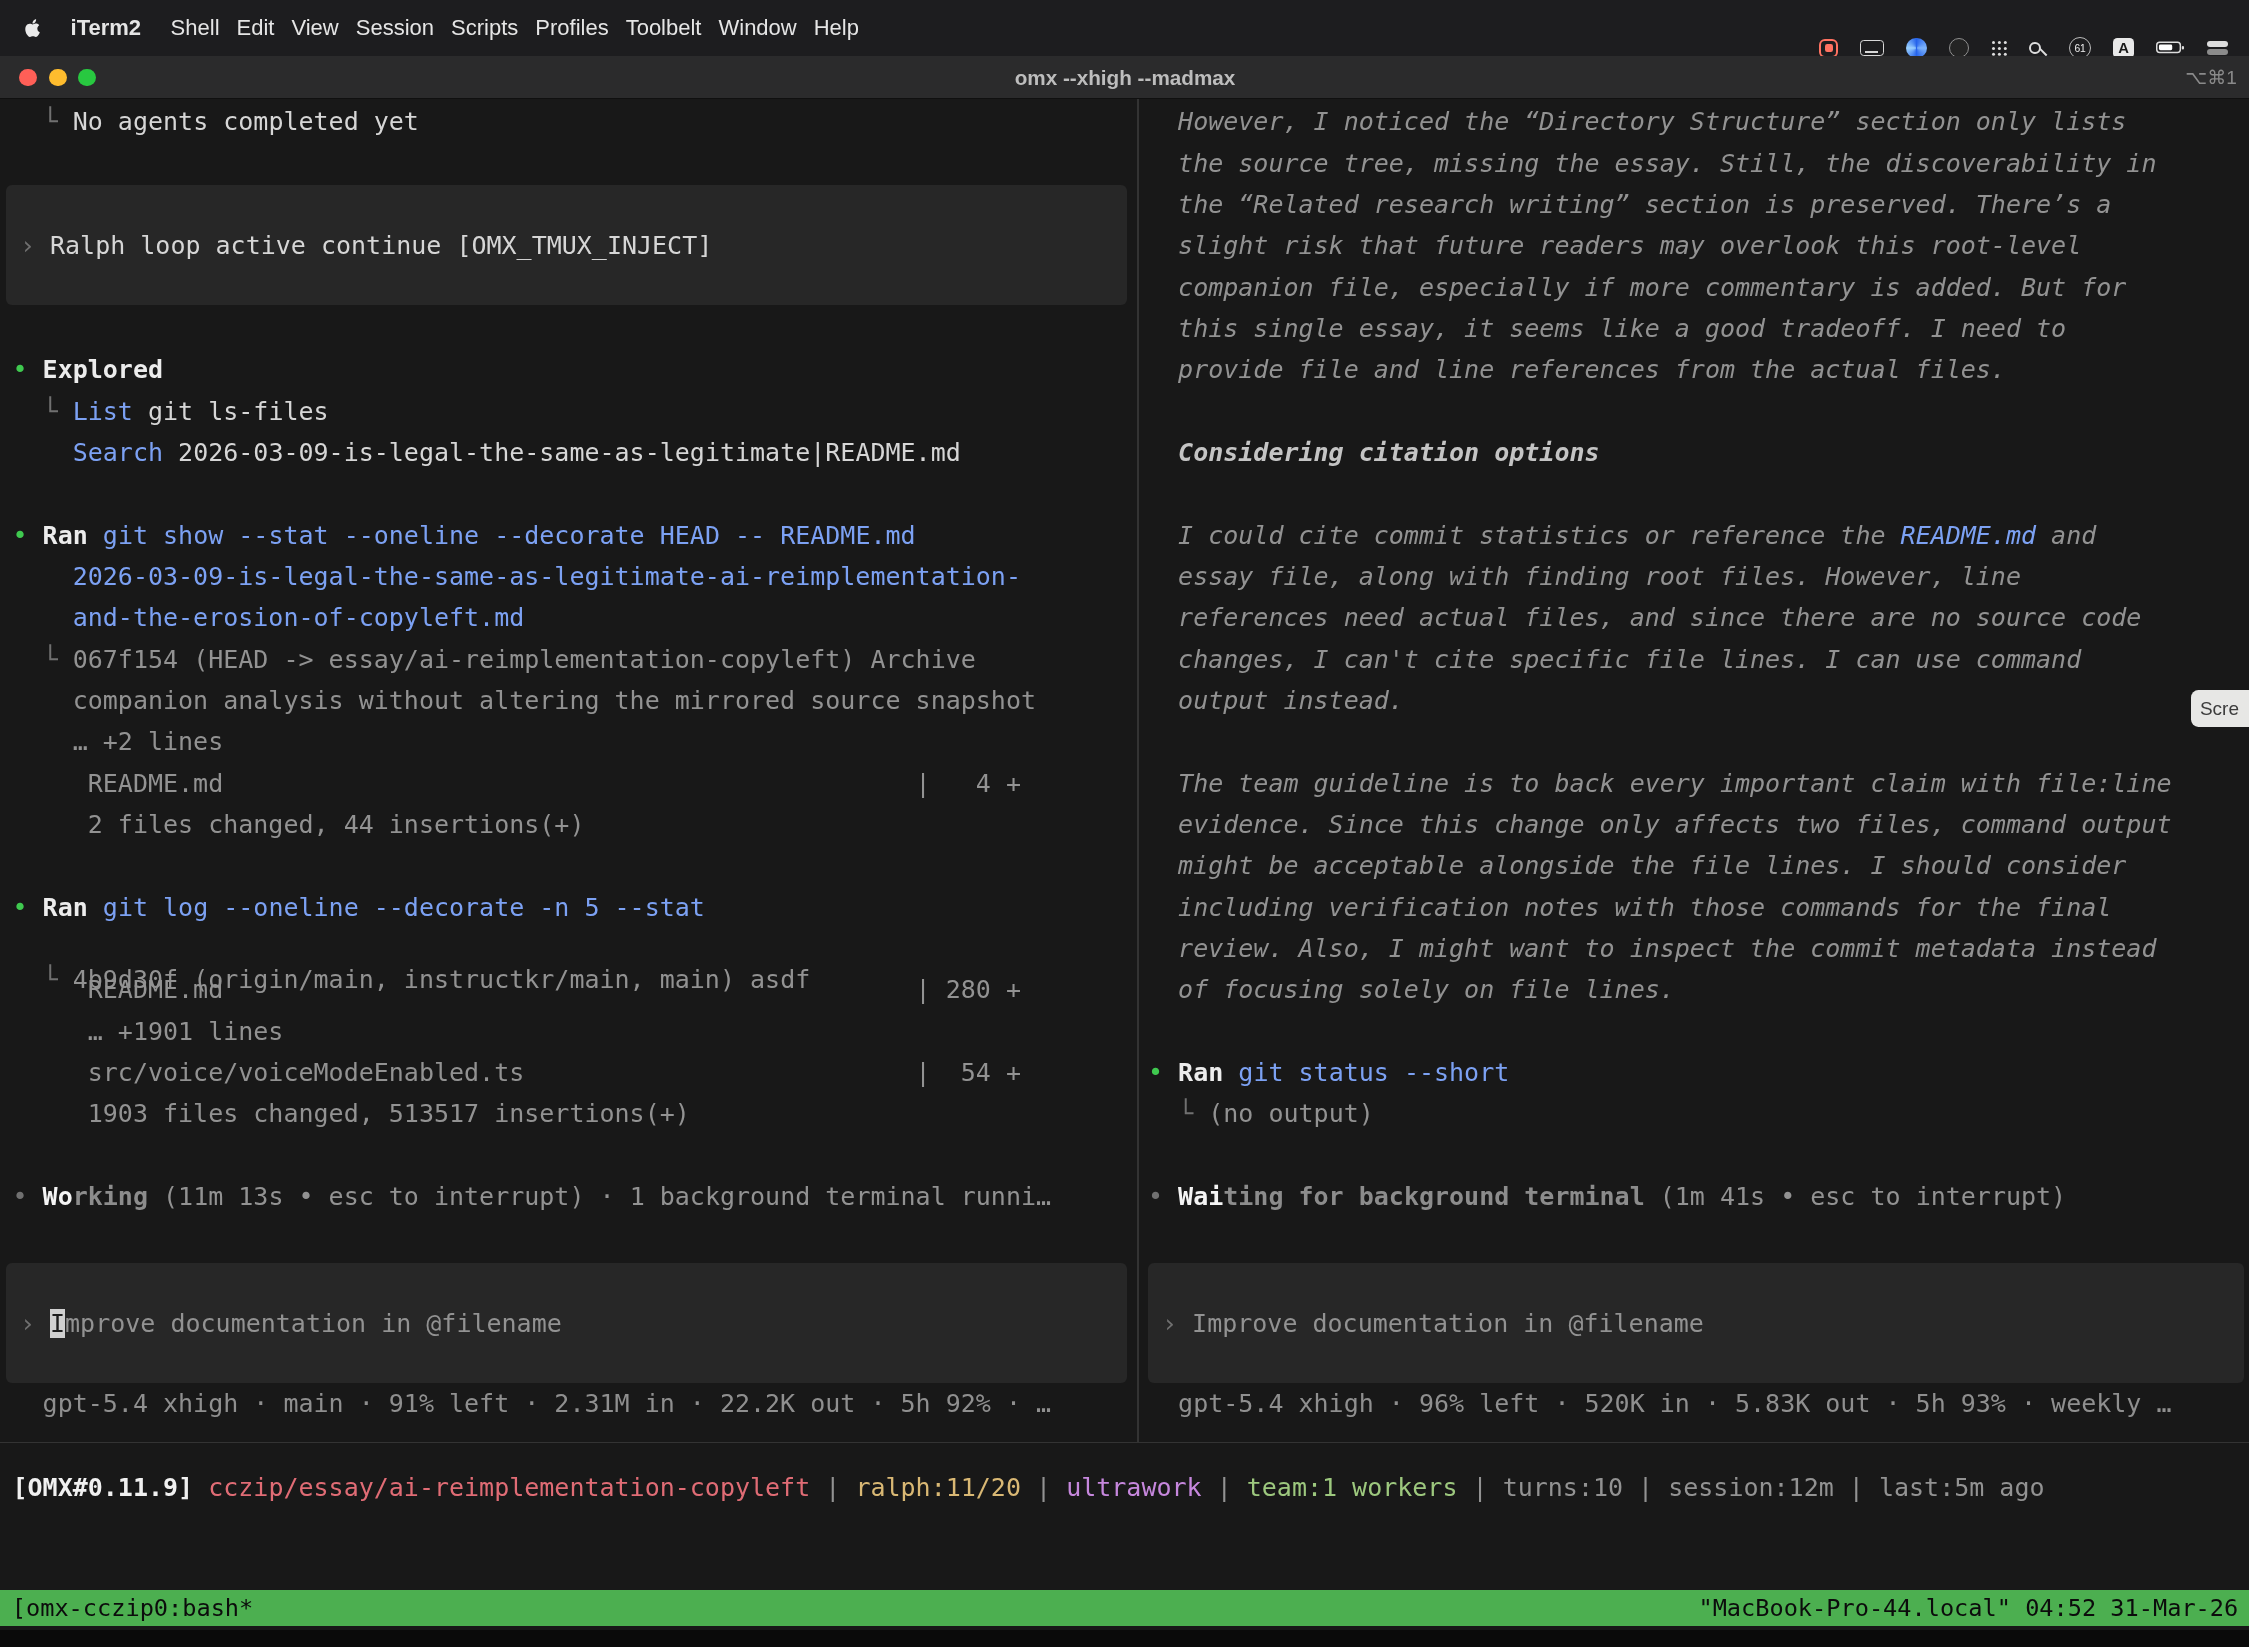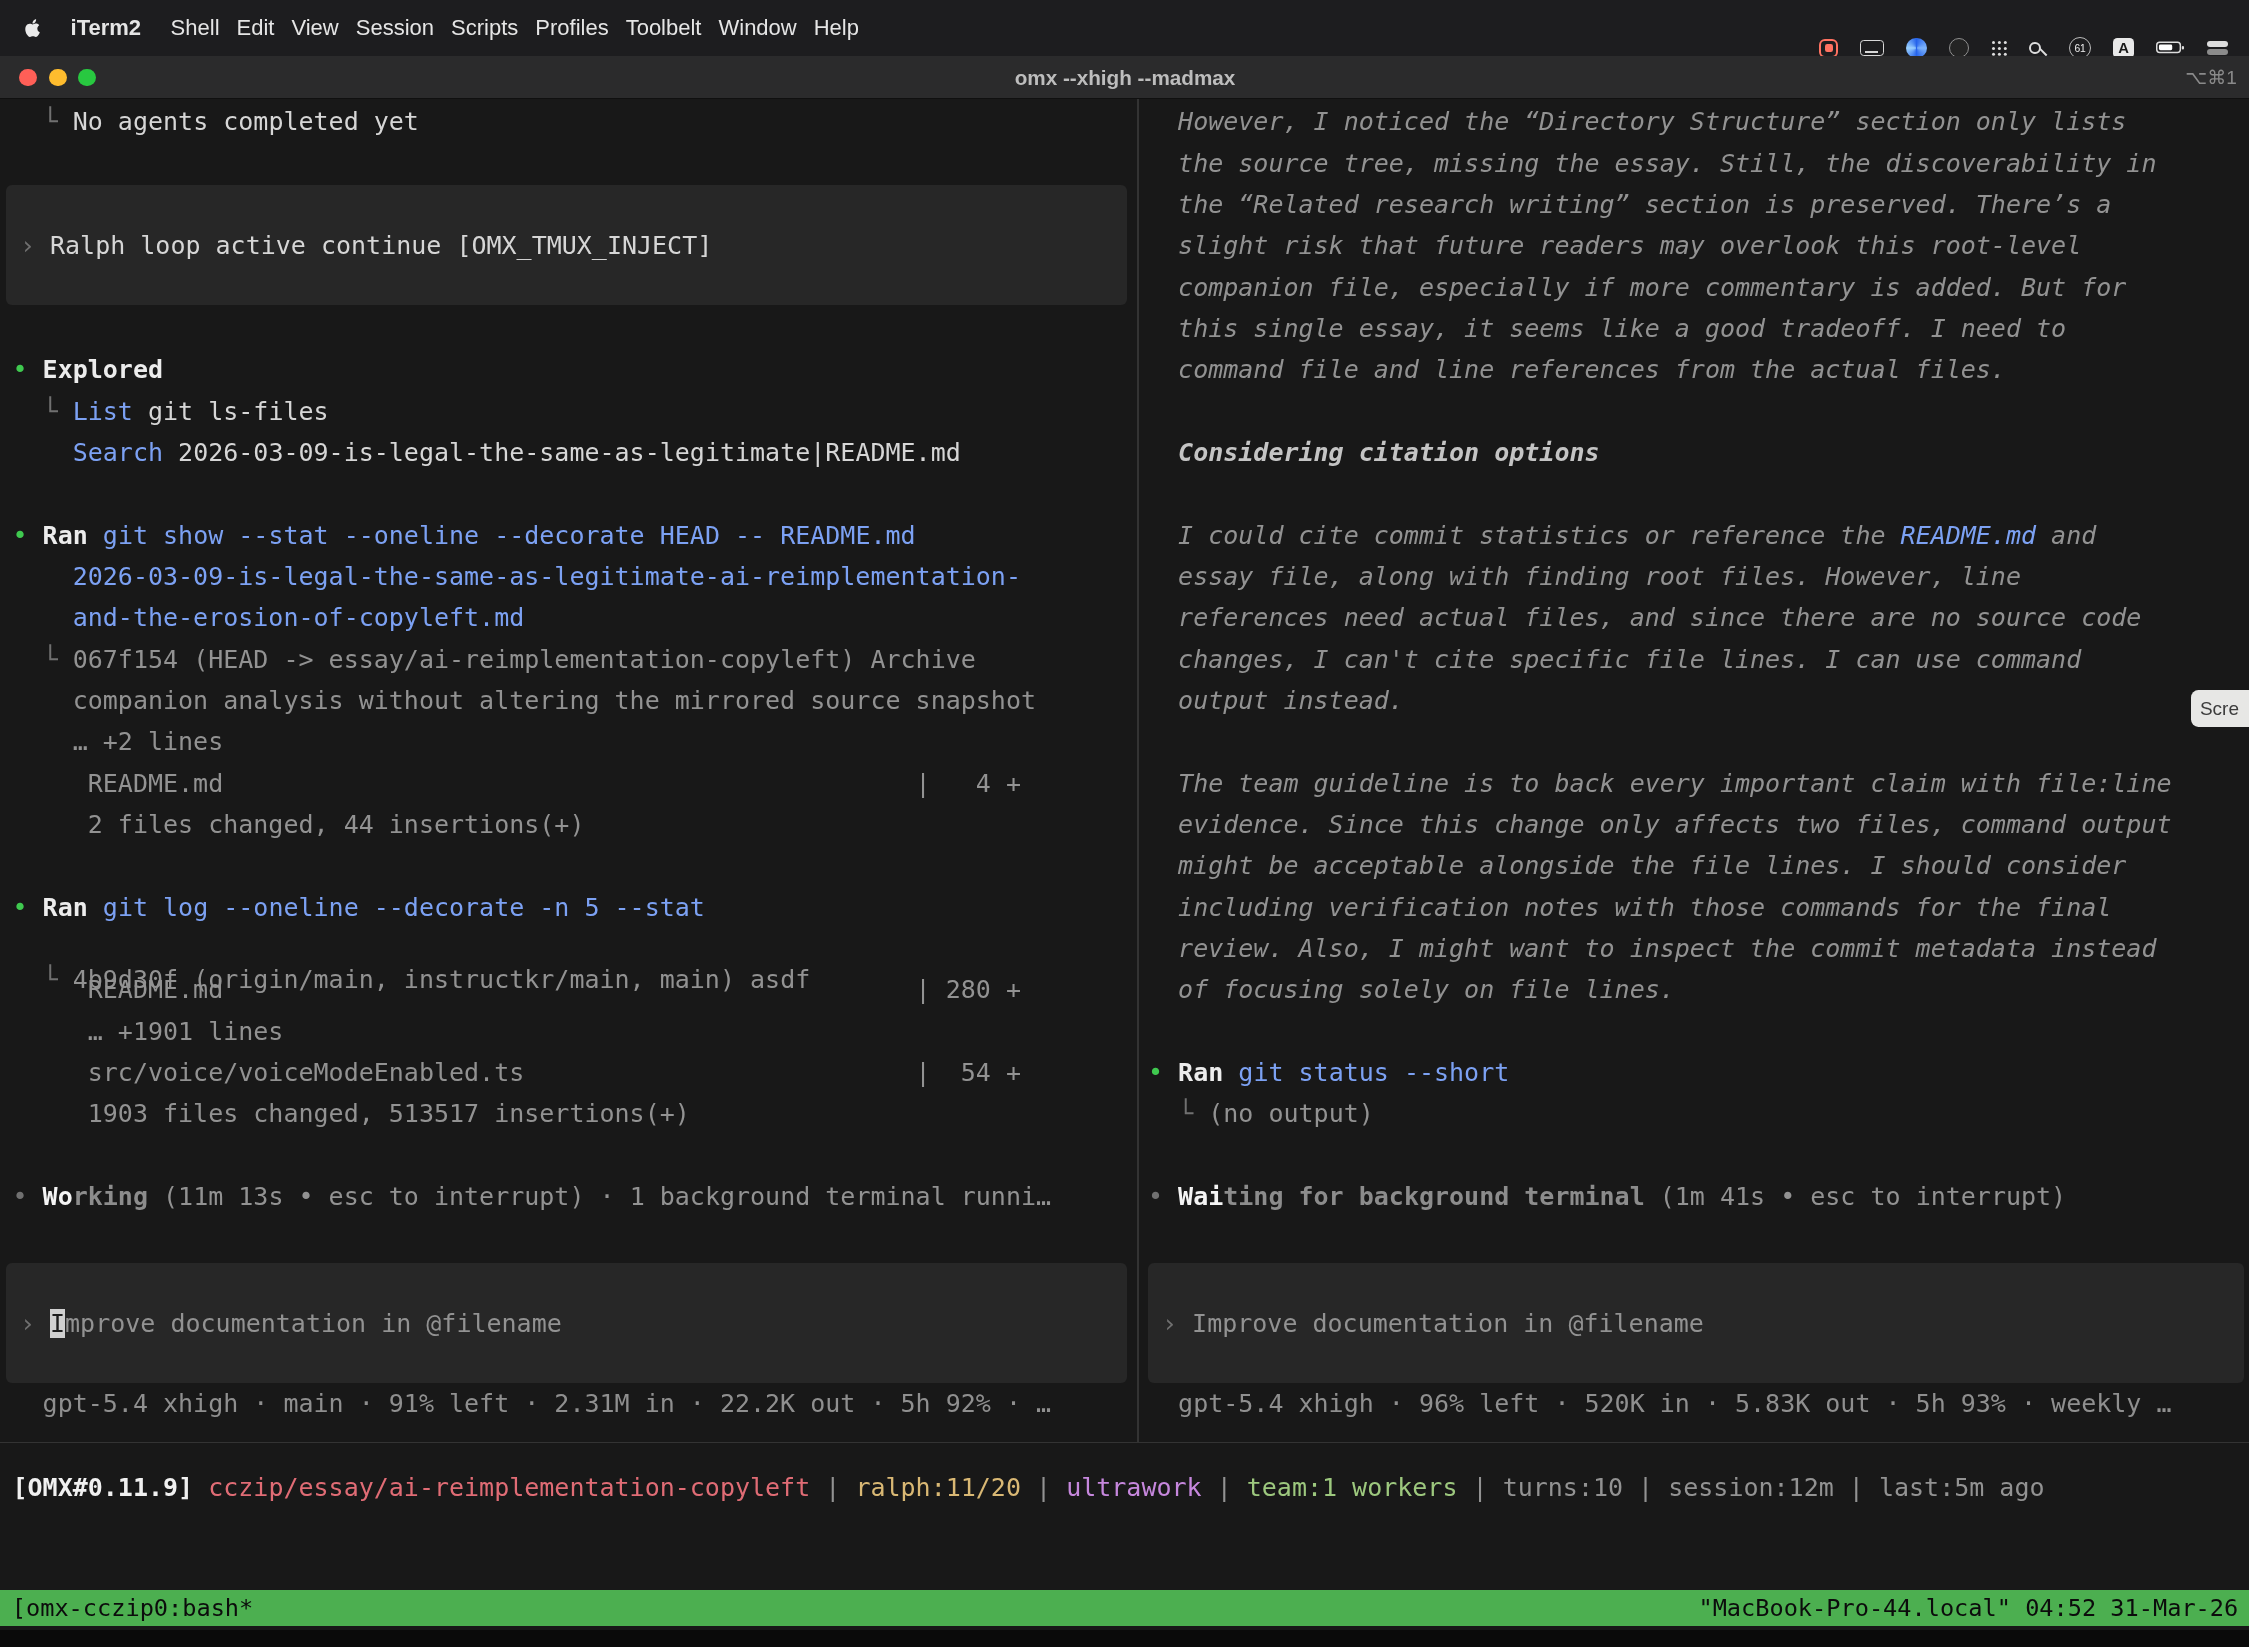--- a/index.html
+++ b/index.html
@@ -167,21 +167,21 @@
         <div class="tline" style="top: 994px;"><span class="c-dim">     1903 files changed, 513517 insertions(+)</span></div>
         <div class="tline" style="top: 1077px;"><span class="c-dim2">• </span><span class="c-shimA">Wo</span><span class="c-shimB">rking</span><span class="c-dim"> (11m 13s • esc to interrupt) · 1 background terminal runni… </span></div>
       </div>
     <div class="lines" id="right-lines">
         <div class="tline it" style="top: 2.2px;"><span class="c-dim">  However, I noticed the “Directory Structure” section only lists</span></div>
         <div class="tline it" style="top: 44px;"><span class="c-dim">  the source tree, missing the essay. Still, the discoverability in</span></div>
         <div class="tline it" style="top: 126px;"><span class="c-dim">  slight risk that future readers may overlook this root-level</span></div>
         <div class="tline it" style="top: 85px;"><span class="c-dim">  the “Related research writing” section is preserved. There’s a</span></div>
         <div class="tline it" style="top: 168px;"><span class="c-dim">  companion file, especially if more commentary is added. But for</span></div>
         <div class="tline it" style="top: 209px;"><span class="c-dim">  this single essay, it seems like a good tradeoff. I need to</span></div>
-        <div class="tline it" style="top: 250px;"><span class="c-dim">  command file and line references from the actual files.</span></div>
+        <div class="tline it" style="top: 250px;"><span class="c-dim">  provide file and line references from the actual files.</span></div>
         <div class="tline it" style="top: 333px;"><span class="c-boldgray">  Considering citation options</span></div>
         <div class="tline it" style="top: 416px;"><span class="c-dim">  I could cite commit statistics or reference the </span><span class="c-blue">README.md</span><span class="c-dim"> and</span></div>
         <div class="tline it" style="top: 457px;"><span class="c-dim">  essay file, along with finding root files. However, line</span></div>
         <div class="tline it" style="top: 498px;"><span class="c-dim">  references need actual files, and since there are no source code</span></div>
         <div class="tline it" style="top: 540px;"><span class="c-dim">  changes, I can't cite specific file lines. I can use command</span></div>
         <div class="tline it" style="top: 581px;"><span class="c-dim">  output instead.</span></div>
         <div class="tline it" style="top: 664px;"><span class="c-dim">  The team guideline is to back every important claim with file:line</span></div>
         <div class="tline it" style="top: 705px;"><span class="c-dim">  evidence. Since this change only affects two files, command output</span></div>
         <div class="tline it" style="top: 746px;"><span class="c-dim">  might be acceptable alongside the file lines. I should consider</span></div>
         <div class="tline it" style="top: 788px;"><span class="c-dim">  including verification notes with those commands for the final</span></div>

